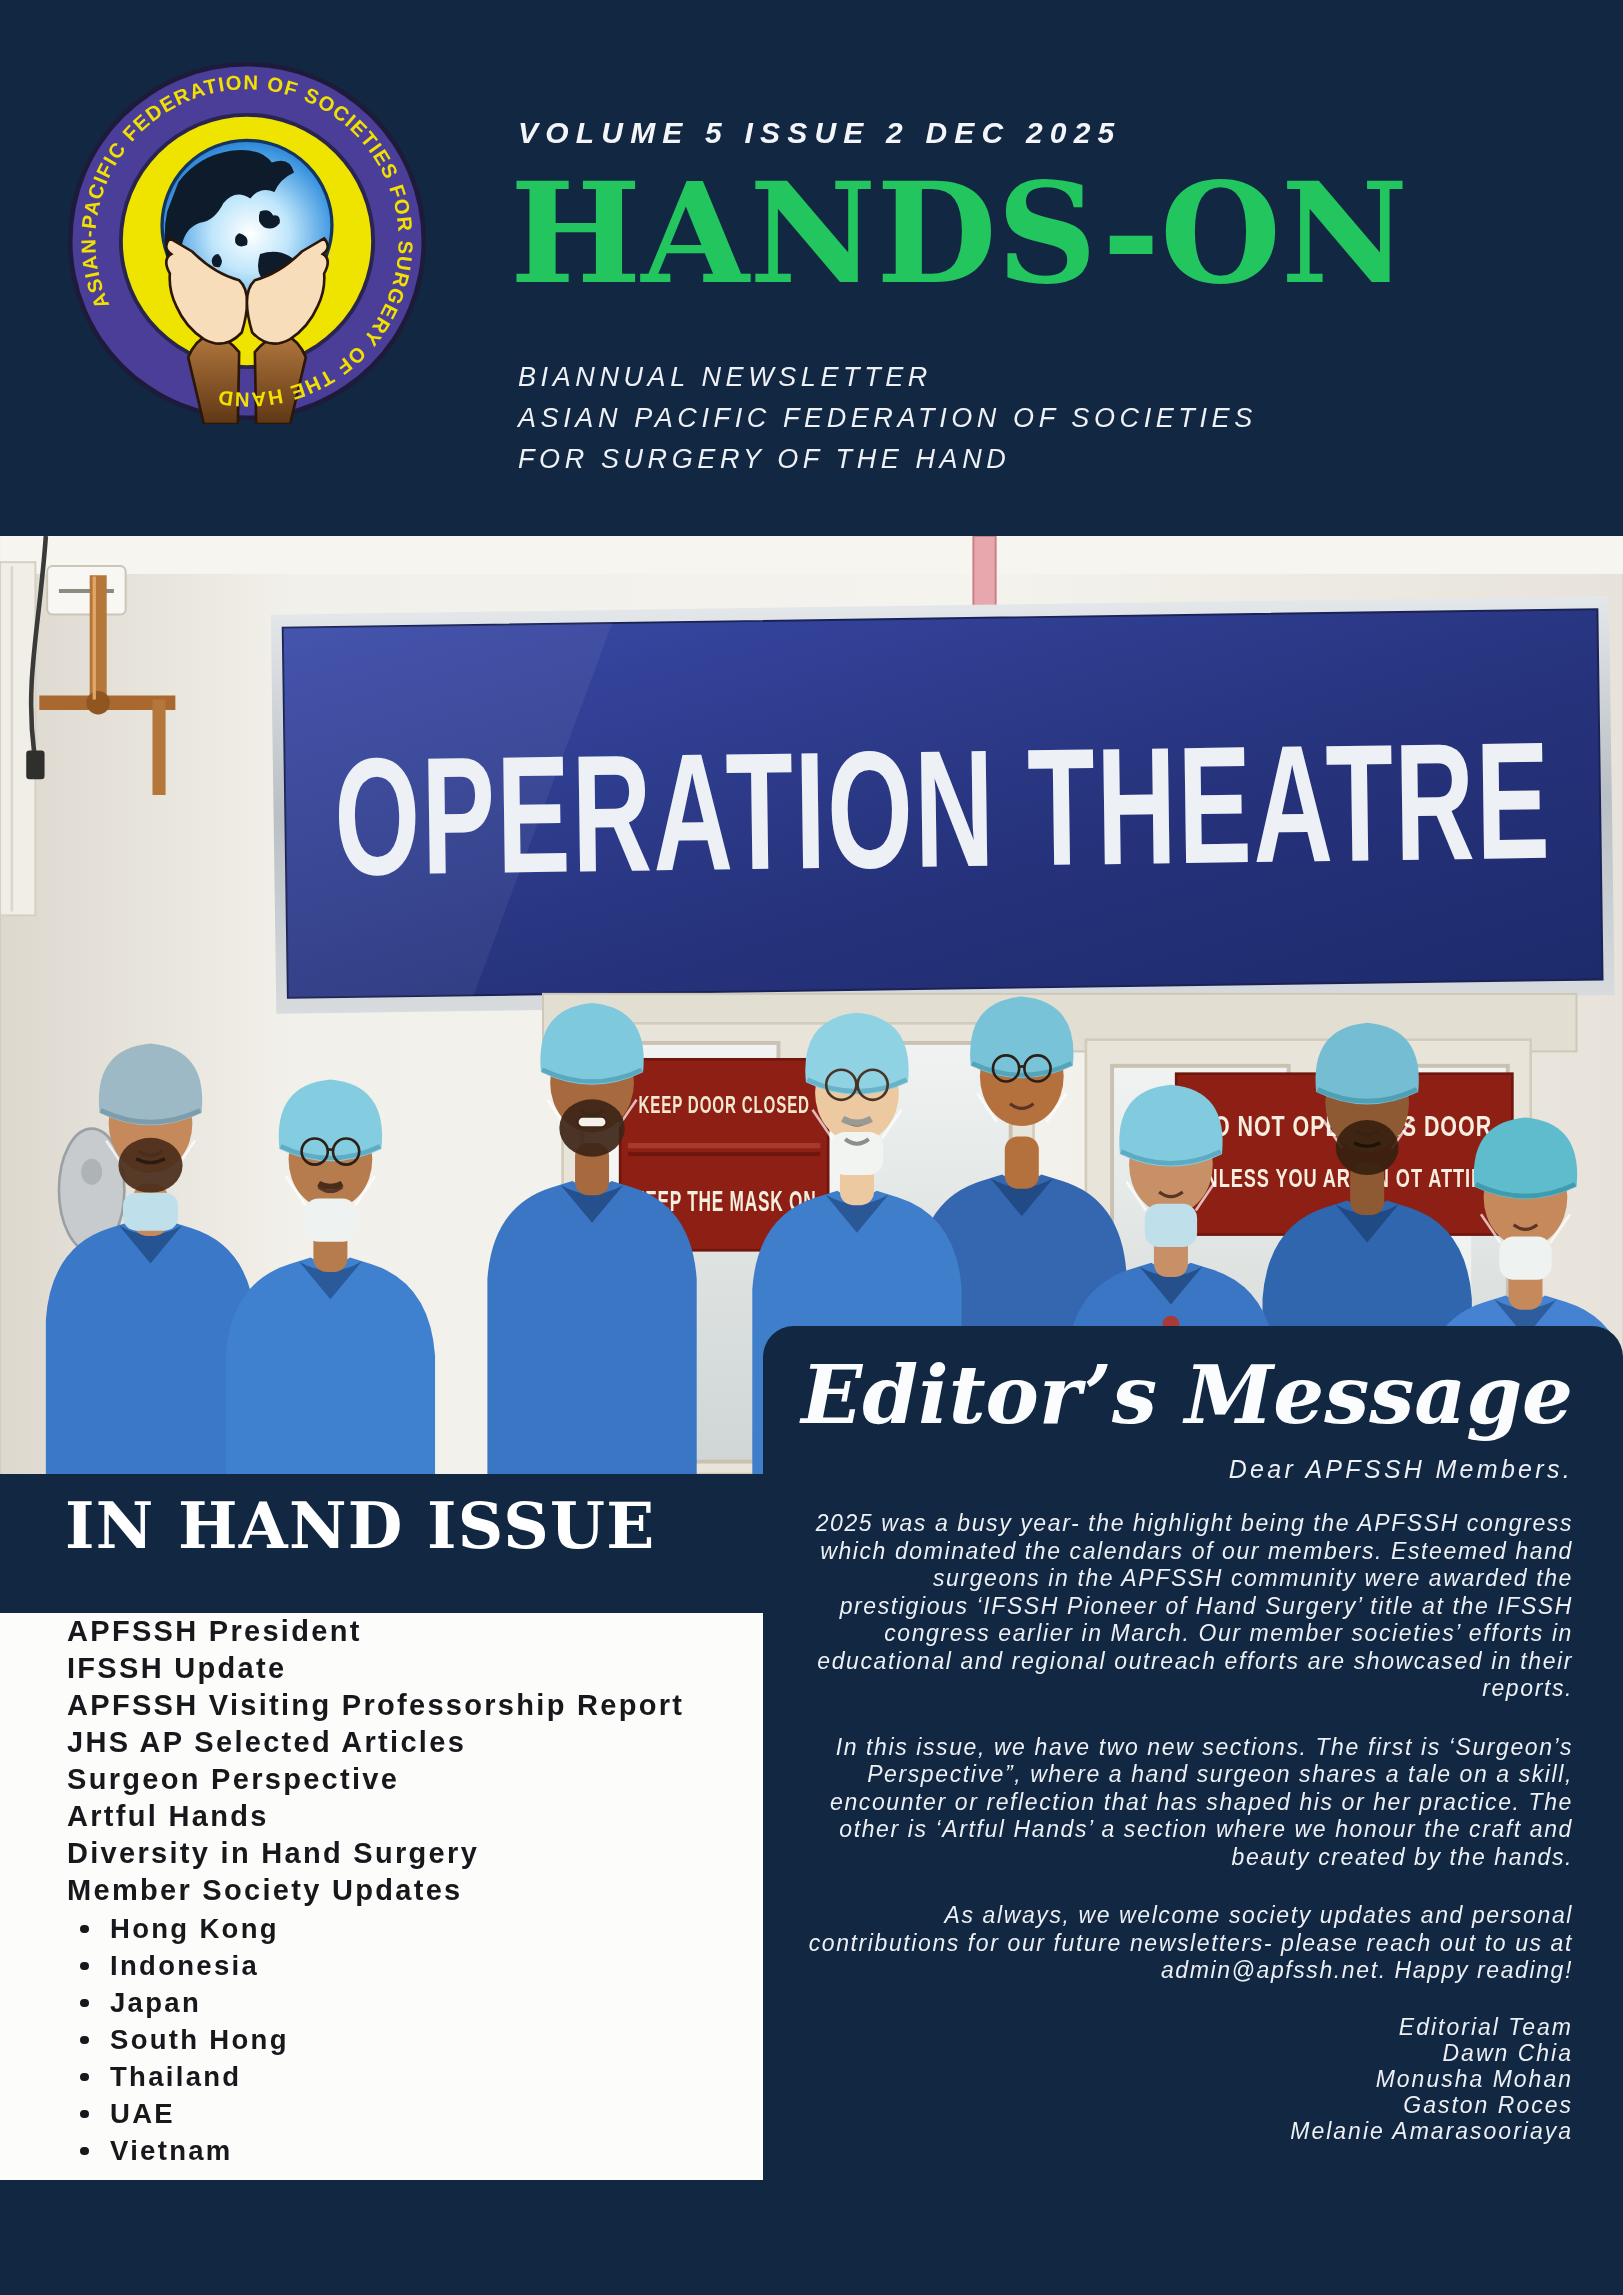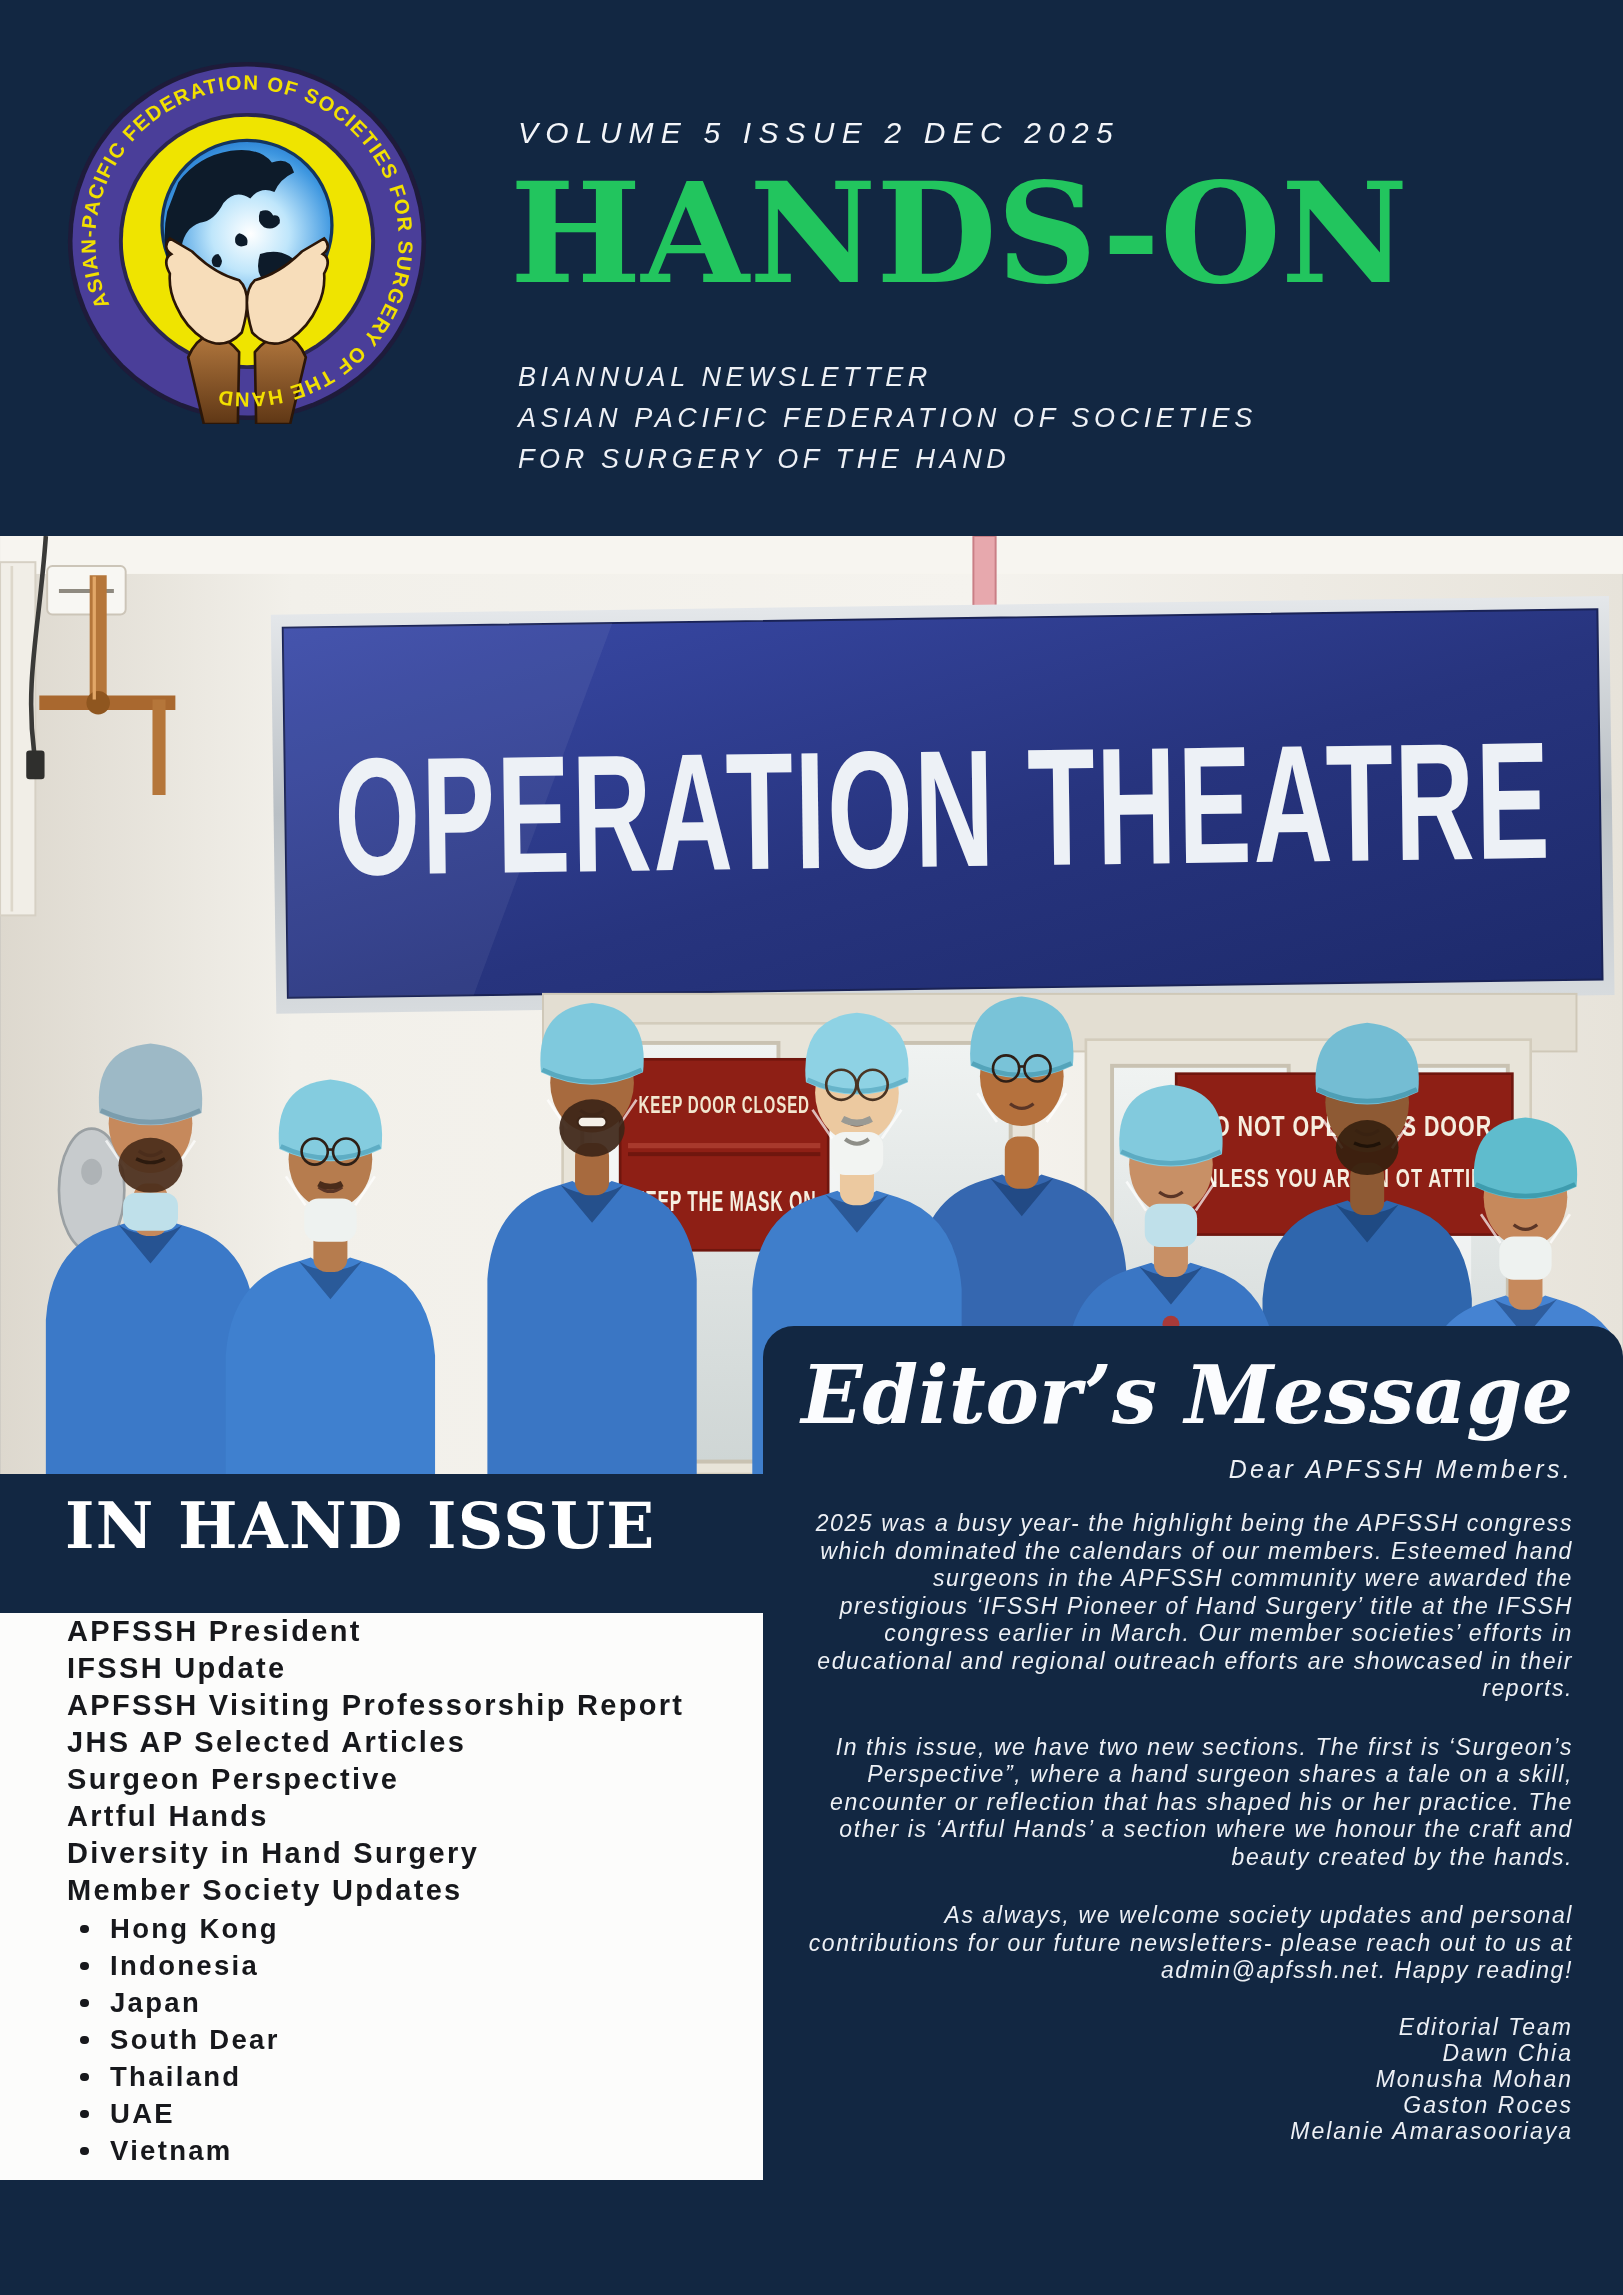--- a/index.html
+++ b/index.html
@@ -6,21 +6,21 @@
   html,body { width:1623px; height:2295px; }
   body { position:relative; background:#122742; font-family:"Liberation Sans",sans-serif; overflow:hidden; }
 
   .abs { position:absolute; }
 
   
   .masthead { left:0; top:0; width:1623px; height:536px; background:#122742; z-index:1; }
   .logo { left:64px; top:58px; width:366px; height:366px; }
   .vol-line {
     left:518px; top:116px; color:#f3f5f9;
-    font-size:30px; font-style:italic; letter-spacing:7.2px; font-weight:400;
+    font-size:30px; font-style:italic; letter-spacing:7.2px; font-weight:700;
     white-space:nowrap;
     text-align:center;
   }
   .main-title {
     left:510px; top:164px; color:#22c55e;
     font-family:"DejaVu Serif","Liberation Serif",serif;
     font-size:139px; font-weight:bold; line-height:1.0; letter-spacing:0px;
     white-space:nowrap;
   }
   .masthead-subs { left:518px; top:357px; }
@@ -286,21 +286,21 @@
   <div class="toc-item">APFSSH Visiting Professorship Report</div>
   <div class="toc-item">JHS AP Selected Articles</div>
   <div class="toc-item">Surgeon Perspective</div>
   <div class="toc-item">Artful Hands</div>
   <div class="toc-item">Diversity in Hand Surgery</div>
   <div class="toc-item">Member Society Updates</div>
   <ul class="toc-sub">
     <li>Hong Kong</li>
     <li>Indonesia</li>
     <li>Japan</li>
-    <li>South Dear</li>
+    <li>South Hong</li>
     <li>Thailand</li>
     <li>UAE</li>
     <li>Vietnam</li>
   </ul>
 </section>
 
 <section class="abs editor">
   <h2 class="editor-title">Editor’s Message</h2>
   <p class="salute">Dear APFSSH Members.</p>
   <p class="body-p first">2025 was a busy year- the highlight being the APFSSH congress which dominated the calendars of our members. Esteemed hand surgeons in the APFSSH community were awarded the prestigious ‘IFSSH Pioneer of Hand Surgery’ title at the IFSSH congress earlier in March. Our member societies’ efforts in educational and regional outreach efforts are showcased in their reports.</p>

